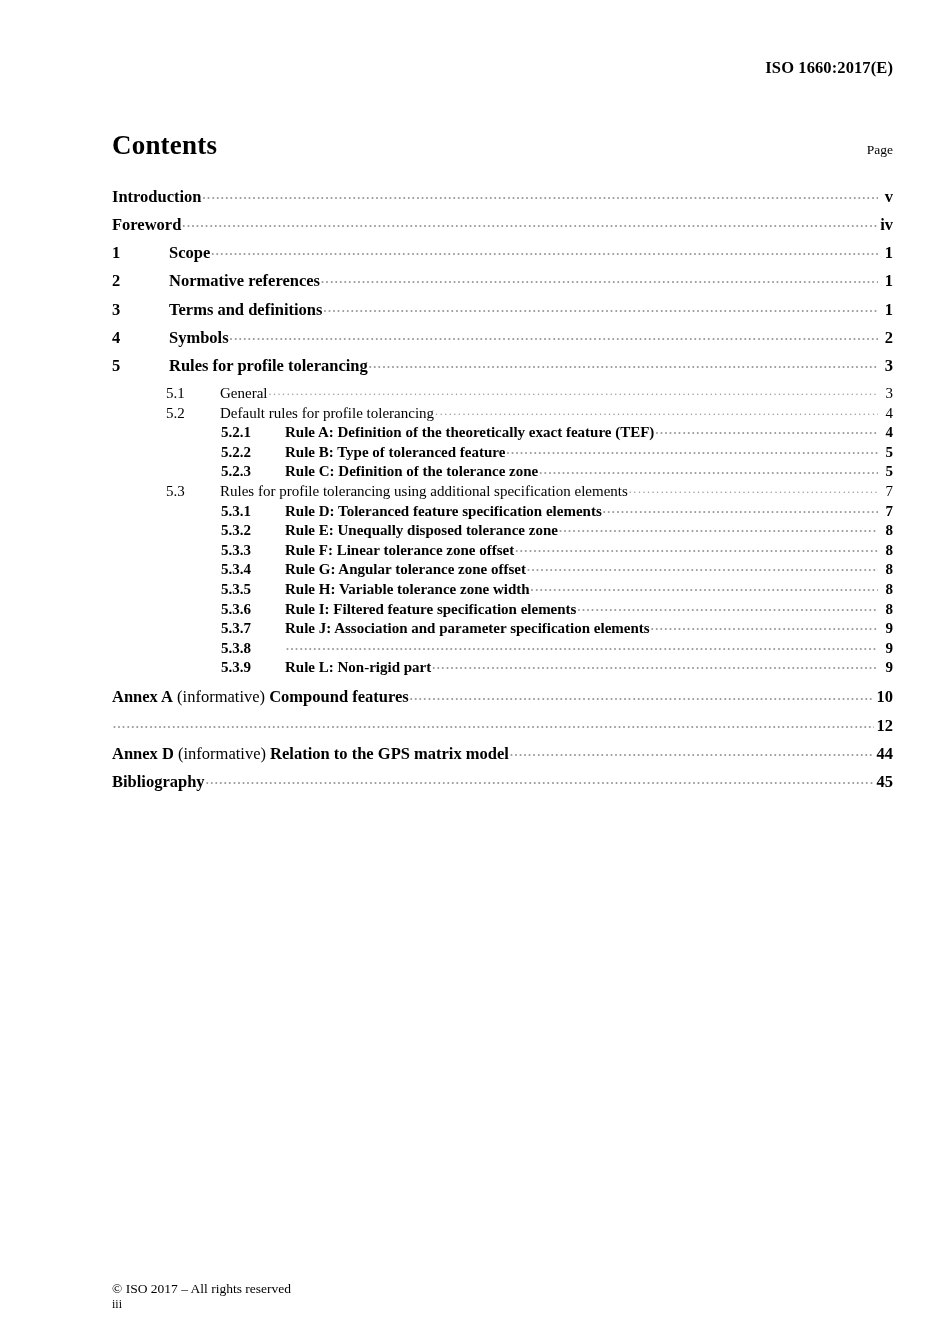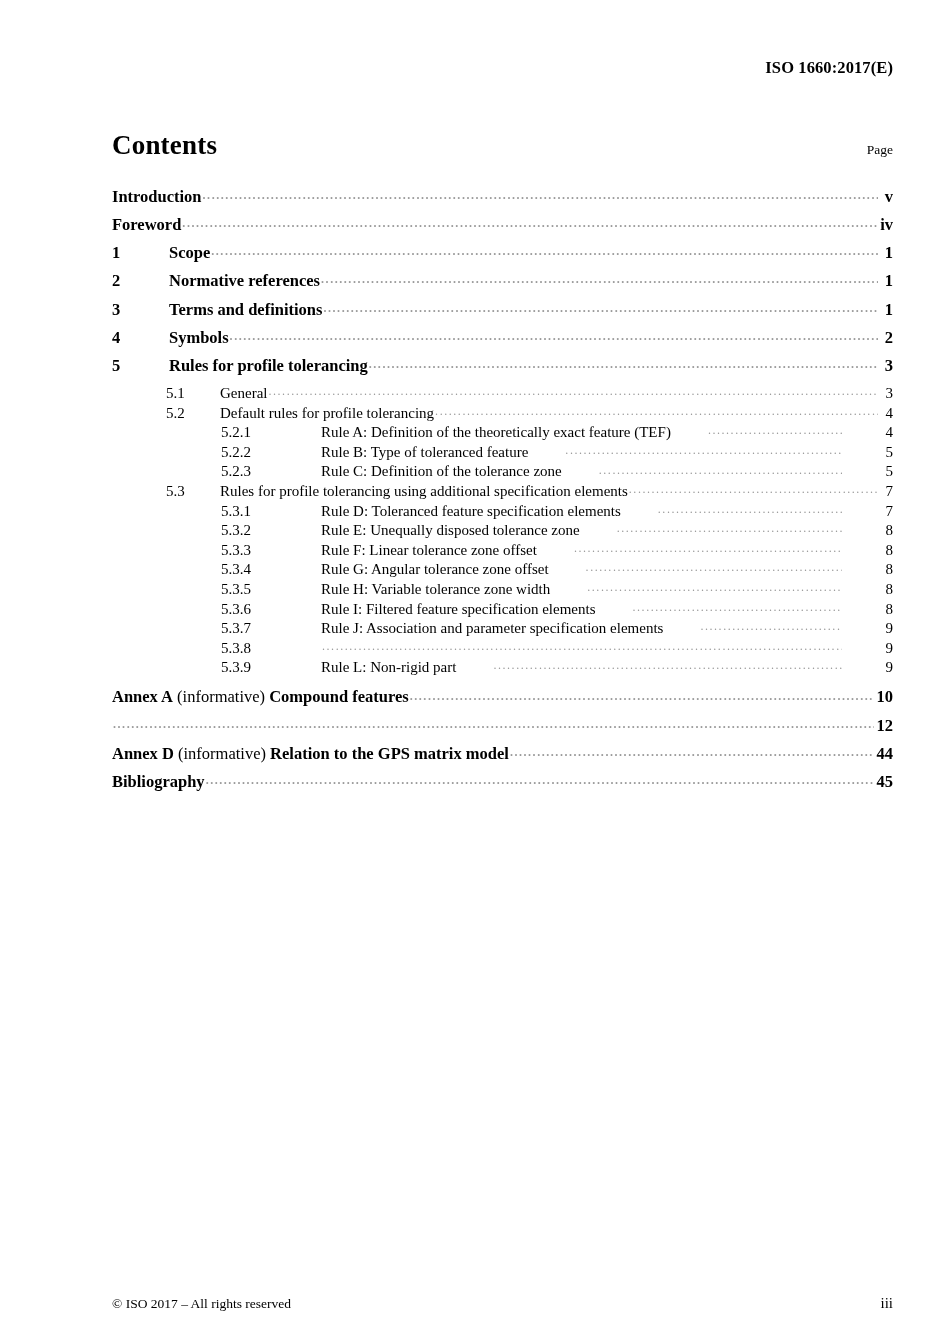--- a/index.html
+++ b/index.html
@@ -112,23 +112,22 @@
     font-size: 15px;
     font-weight: normal;
     height: 19.6px;
   }
   .lvl2 .toc-num { width: 54px; margin-left: 54px; }
   .lvl2 .toc-page { min-width: 12px; }
 
   
   .lvl3 {
     font-size: 15px;
-    font-weight: normal;
+    font-weight: bold;
     height: 19.6px;
-    gap: 36px;
   }
   .lvl3 .toc-num { width: 64px; margin-left: 109px; }
   .lvl3 .toc-page { min-width: 12px; }
 
   
   .annex {
     font-size: 16.5px;
     height: 28.3px;
   }
   .annex .annex-label { font-weight: bold; }
@@ -138,26 +137,27 @@
 
   .spacer-before-annex { height: 9px; }
 
   
   .doc-footer {
     position: absolute;
     bottom: 32px;
     left: 112px;
     right: 57px;
     display: flex;
-    align-items: flex-end;
+    align-items: flex-start;
     justify-content: space-between;
     font-size: 13.5px;
+    flex-direction: column;
   }
   .footer-right {
-    font-size: 15px;
+    font-size: 12px;
   }
 </style>
 </head>
 <body>
 
 <div class="page">
 
   <div class="doc-header">
     <span>ISO 1660:2017(E)</span>
   </div>

